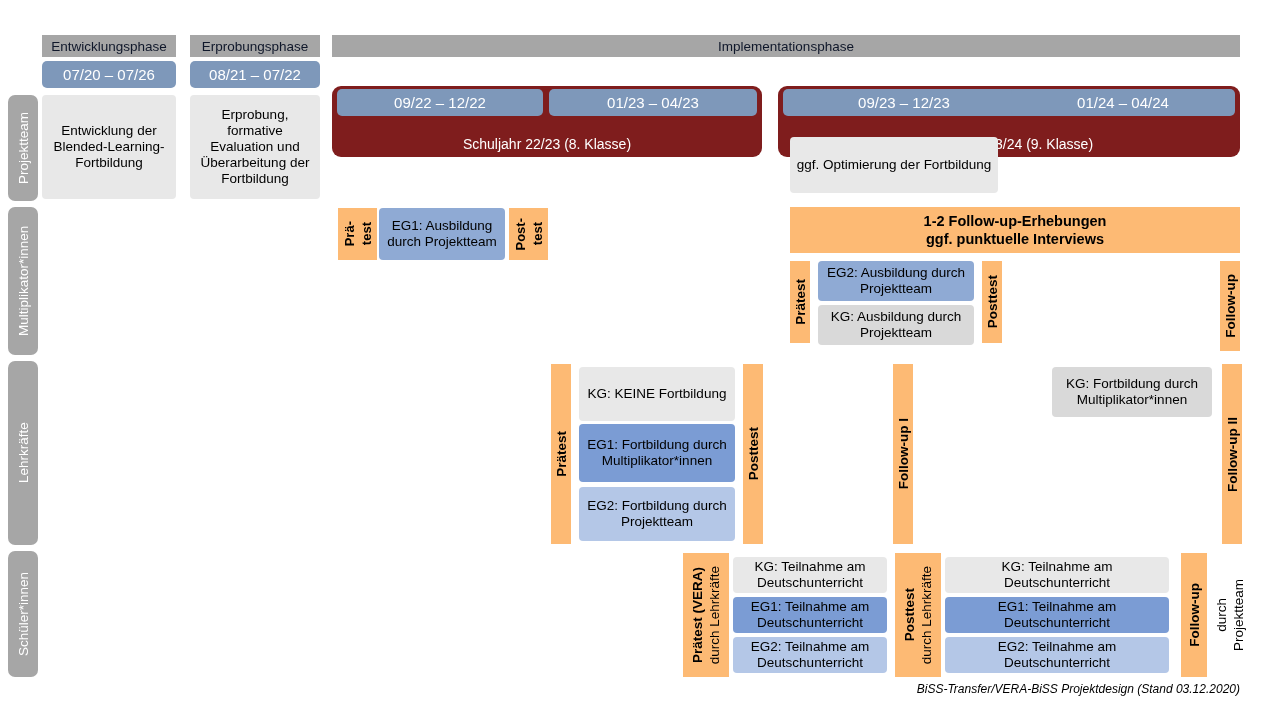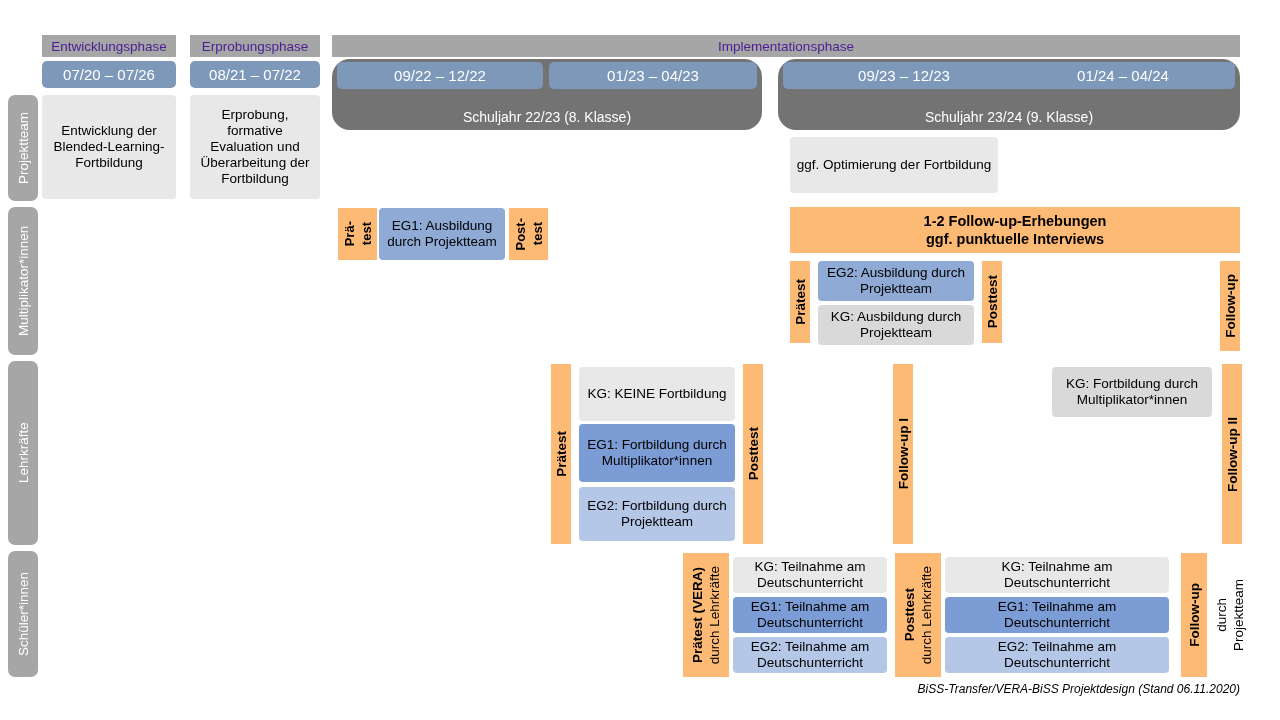--- a/index.html
+++ b/index.html
@@ -10,38 +10,38 @@
     font-family:"Liberation Sans", sans-serif;
     color:#000;
     overflow:hidden;
     position:relative;
   }
   .stage{position:absolute;left:0;top:0;width:1280px;height:720px;}
   .abs{position:absolute;box-sizing:border-box;}
 
   
   .phasebar{
-    background:#a6a6a6;color:#4c1d95;
+    background:#a6a6a6;color:#0f172a;
     font-size:13.5px;
     display:flex;align-items:center;justify-content:center;
     height:22px;
   }
 
   
   .datechip{
     background:#7e98ba;color:#ffffff;
     font-size:15px;
     border-radius:5px;
     display:flex;align-items:center;justify-content:center;
     height:27px;
   }
 
   
   .schuljahr{
-    background:#737373;border-radius:18px;
+    background:#7f1d1d;border-radius:9px;margin-top:27px;
   }
   .schuljahr-label{
     position:absolute;left:0;right:0;bottom:5px;
     text-align:center;color:#ffffff;font-weight:normal;font-size:14px;
   }
 
   
   .rowlabel{
     background:#a6a6a6;color:#ffffff;border-radius:7px;
     display:flex;align-items:center;justify-content:center;
@@ -255,16 +255,16 @@
     <span class="vlabel">Follow-up</span>
   </div>
   <div class="abs" style="left:1207px;top:553px;width:46px;height:124px;display:flex;align-items:center;justify-content:center;">
     <div class="vstack">
       <span class="vline" style="font-size:13.5px;">durch</span>
       <span class="vline" style="font-size:13.5px;margin-left:2px;">Projektteam</span>
     </div>
   </div>
 
   <div class="abs footer" style="left:840px;top:682px;width:400px;">
-    <span>BiSS-Transfer/VERA-BiSS Projektdesign (Stand 06.11.2020)</span>
+    <span>BiSS-Transfer/VERA-BiSS Projektdesign (Stand 03.12.2020)</span>
   </div>
 
 </div>
 
 </body></html>

